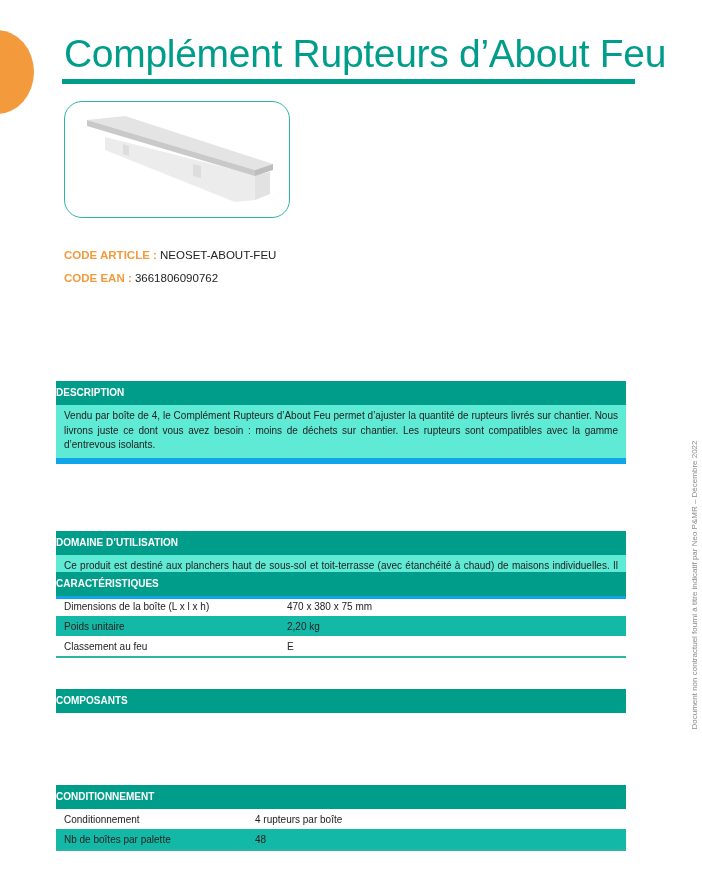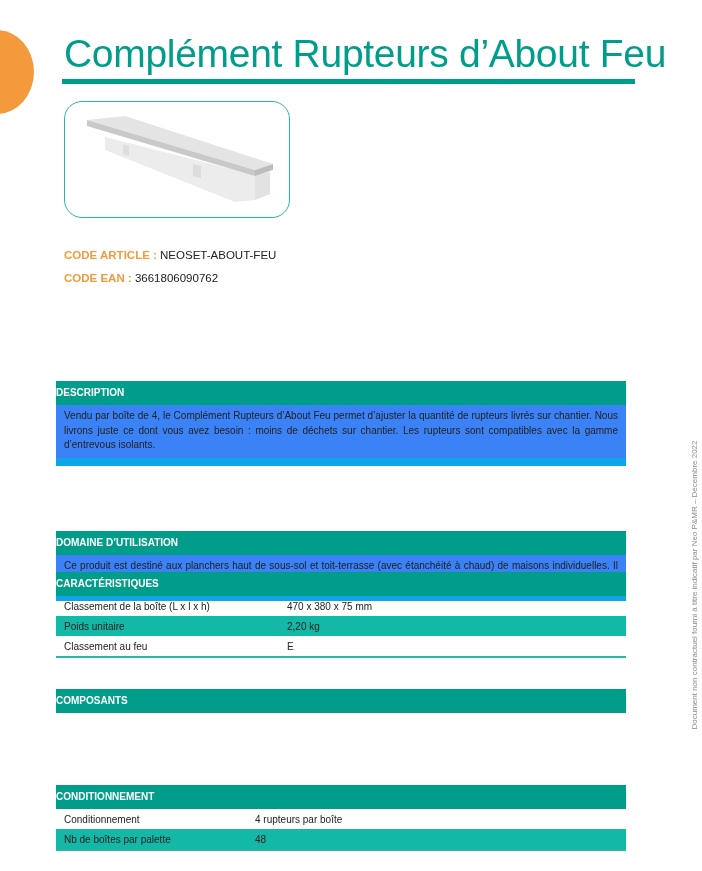--- a/index.html
+++ b/index.html
@@ -12,22 +12,22 @@
   .title-rule { position:absolute; left:62px; top:79px; width:573px; height:5px; background:#009E8A; }
   .photo { position:absolute; left:64px; top:101px; width:224px; height:115px;
          border:1.5px solid #2DB5A3; border-radius:18px; background:#fff; overflow:hidden; }
   .codes { position:absolute; left:64px; top:247px; font-size:11.5px; }
   .code-line { height:23px; line-height:16px; }
   .code-label { color:#F39A3C; font-weight:bold; }
   .code-value { color:#222;margin-top:20px; }
   .section { position:absolute; left:56px; width:570px; }
   .sec-head { background:#009E8A; color:#fff; font-weight:bold; font-size:10px;
          height:24px; line-height:24px; }
-  .sec-body { background:#3b82f6; font-size:10px; line-height:14.5px; padding:4px 8px 5px 8px;
-         text-align:justify; border-bottom:8px solid #0ea5e9; }
+  .sec-body { background:#5eead4; font-size:10px; line-height:14.5px; padding:4px 8px 5px 8px;
+         text-align:justify; border-bottom:6px solid #0ea5e9; }
   .tbl { width:100%; border-collapse:collapse; font-size:10px; }
   .tbl td { height:20px; padding:0 8px; vertical-align:middle; }
   .tbl tr.alt td { background:#14b8a6; }
   .tbl tr:last-child td { border-bottom:2px solid #2DB5A3; }
   .sidenote { position:absolute; left:694px; top:585px; transform:translate(-50%,-50%) rotate(-90deg);
          white-space:nowrap; font-size:8px; color:#8a8a8a; }
 </style>
 </head>
 <body>
 
@@ -74,21 +74,21 @@
 
 <div class="section" style="top:572px;">
   <div class="sec-head">CARACTÉRISTIQUES</div>
   <table class="tbl">
     <colgroup>
         <col style="width:223px">
         <col>
       </colgroup>
     <tbody>
         <tr>
-      <td>Classement de la boîte (L x l x h)</td>
+      <td>Dimensions de la boîte (L x l x h)</td>
       <td>470 x 380 x 75 mm</td>
     </tr>
     <tr class="alt">
       <td>Poids unitaire</td>
       <td>2,20 kg</td>
     </tr>
     <tr>
       <td>Classement au feu</td>
       <td>E</td>
     </tr>

